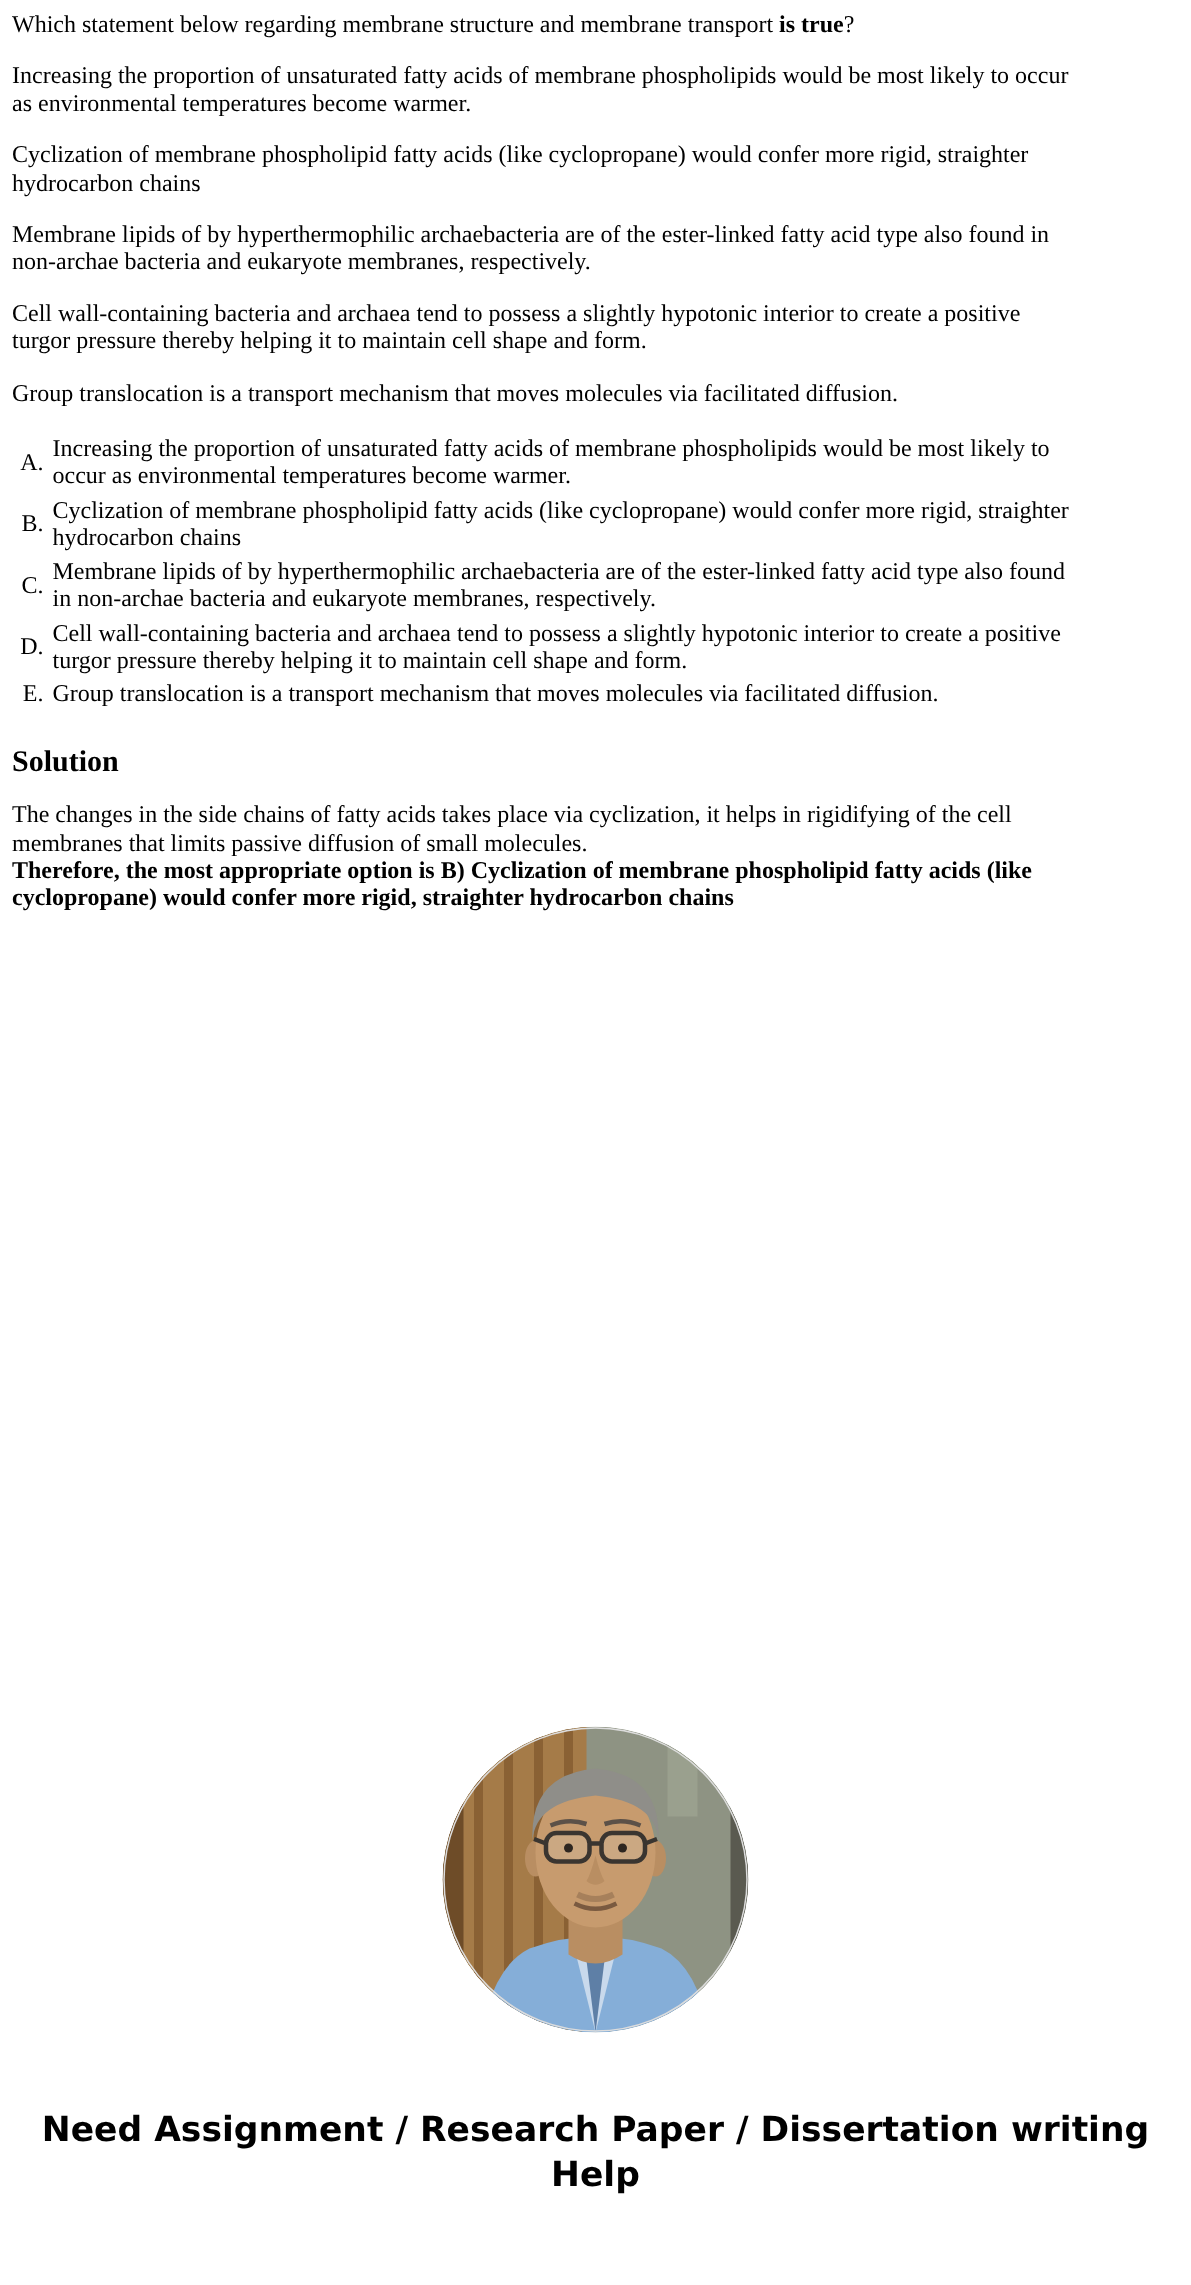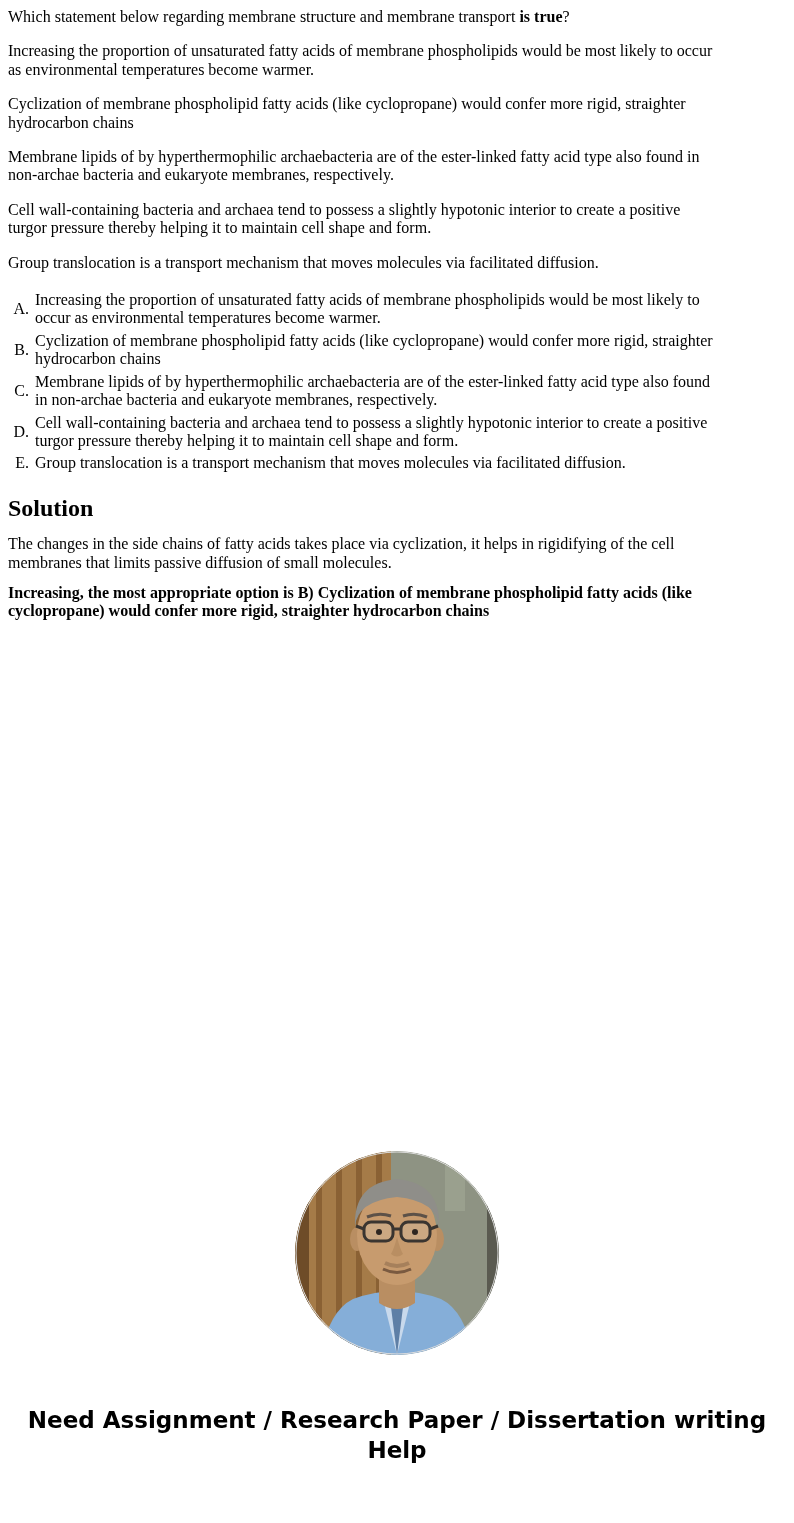--- a/index.html
+++ b/index.html
@@ -33,26 +33,26 @@
     margin-bottom: 4px;
   }
   .option .letter {
     flex: 0 0 21px;
     text-align: right;
     margin-right: 6px;
     align-self: center;
   }
   .option .opt-text { flex: 1; }
   .solution-heading {
-    font-size: 24px;
+    font-size: 20px;
     font-weight: bold;
     margin-top: 26px;
     margin-bottom: 18px;
   }
-  .solution-body { margin-bottom: 12px; }
+  .solution-body { margin-bottom: 0; }
   .solution-conclusion { font-weight: bold; margin-bottom: 16px; }
 
   .bottom {
     position: absolute;
     top: 1151px;
     left: 0;
     width: 794px;
     text-align: center;
   }
   .avatar {
@@ -109,21 +109,21 @@
       <div class="option">
         <span class="letter">E.</span>
         <span class="opt-text">Group translocation is a transport mechanism that moves molecules via facilitated diffusion.</span>
       </div>
     </div>
 
     <h2 class="solution-heading">Solution</h2>
 
     <p class="solution-body">The changes in the side chains of fatty acids takes place via cyclization, it helps in rigidifying of the cell membranes that limits passive diffusion of small molecules.</p>
 
-    <p class="solution-conclusion">Increasing, the most appropriate option is B) Cyclization of membrane phospholipid fatty acids (like cyclopropane) would confer more rigid, straighter hydrocarbon chains</p>
+    <p class="solution-conclusion">Therefore, the most appropriate option is B) Cyclization of membrane phospholipid fatty acids (like cyclopropane) would confer more rigid, straighter hydrocarbon chains</p>
 
   </div>
 
   <div class="bottom">
 
     <div class="avatar">
       <svg width="204" height="204" viewBox="0 0 204 204" aria-hidden="true">
         <defs>
           <clipPath id="avclip">
               <circle cx="102" cy="102" r="102"></circle>

